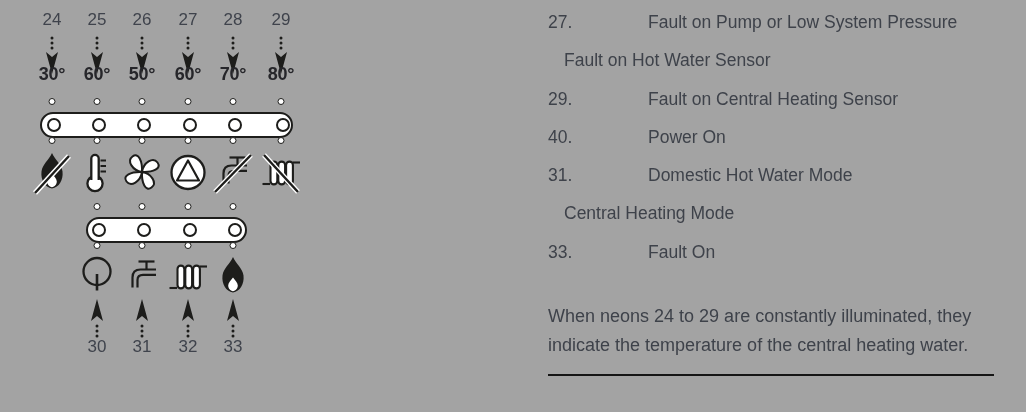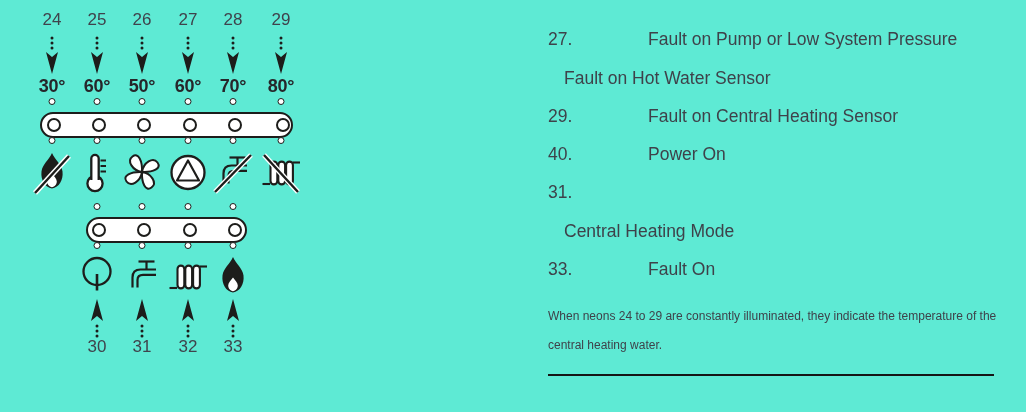--- a/index.html
+++ b/index.html
@@ -1,45 +1,45 @@
 <!DOCTYPE html>
 <html><head>
 <meta charset="utf-8">
 <style>
   html,body{margin:0;padding:0;background:#fff;}
-  .stage{position:relative;width:1026px;height:412px;background:#5eead4;overflow:hidden;
+  .stage{position:relative;width:1026px;height:412px;background:#a3a3a3;overflow:hidden;
          font-family:"Liberation Sans", sans-serif;color:#3e424a;}
   
   .diagram{position:absolute;left:0;top:0;width:520px;height:412px;}
   .colpos{position:absolute;transform:translateX(-50%);}
   .c0{left:52px}.c1{left:97px}.c2{left:142px}.c3{left:188px}.c4{left:233px}.c5{left:281px}
   .num{font-size:17px;color:#3f434c;white-space:nowrap;}
   .r-num-top{top:10px}
   .r-arrow-down{top:35px}
   .temp{font-size:18px;font-weight:700;color:#26262a;white-space:nowrap;letter-spacing:-0.3px;}
-  .r-temp{top:76px}
+  .r-temp{top:64px}
   .dot{width:7px;height:7px;border:1.8px solid #1d1d1b;border-radius:50%;
        box-sizing:border-box;background:#fff;}
   .r-dot-a{top:98px}.r-dot-b{top:137px}.r-dot-c{top:203px}.r-dot-d{top:242px}
   .pill{position:absolute;border:2px solid #1d1d1b;border-radius:14px;background:#fff;box-sizing:border-box;}
   .pill1{left:40px;top:112px;width:253px;height:26px;}
   .pill2{left:86px;top:217px;width:161px;height:26px;}
   .led{position:absolute;top:50%;transform:translate(-50%,-50%);width:14px;height:14px;
        border:2px solid #1d1d1b;border-radius:50%;box-sizing:border-box;background:#fff;}
   .icon{width:40px;height:46px;display:block;}
   .r-icon1{top:150px}.r-icon2{top:254px}
   .arrow{width:14px;height:40px;display:block;}
   .r-arrow-up{top:298px}
   .r-num-bot{top:337px}
   
   .legend{position:absolute;left:548px;top:12px;}
-  .lrow{display:flex;align-items:flex-end;height:38.3px;}
+  .lrow{display:flex;align-items:flex-start;height:38.3px;}
   .lnum{width:84px;font-size:17.5px;color:#3e424a;}
   .llabel{font-size:17.5px;color:#3e424a;white-space:nowrap;margin-left:16px;}
-  .note{position:absolute;left:548px;top:302px;width:458px;font-size:12px;
+  .note{position:absolute;left:548px;top:302px;width:458px;font-size:18px;
         line-height:29px;color:#3e424a;}
   .rule{position:absolute;left:548px;top:374px;width:446px;height:2px;background:#151515;}
   .defs{position:absolute;width:0;height:0;overflow:hidden;}
 </style>
 </head>
 <body>
 
 <div class="stage">
 
   <svg class="defs" aria-hidden="true">
@@ -248,20 +248,21 @@
     <div class="lrow">
       <span class="lnum">29.</span>
       <span class="llabel">Fault on Central Heating Sensor</span>
     </div>
     <div class="lrow">
       <span class="lnum">40.</span>
       <span class="llabel">Power On</span>
     </div>
     <div class="lrow">
       <span class="lnum">31.</span>
+      <span class="llabel">Domestic Hot Water Mode</span>
     </div>
     <div class="lrow">
       <span class="llabel">Central Heating Mode</span>
     </div>
     <div class="lrow">
       <span class="lnum">33.</span>
       <span class="llabel">Fault On</span>
     </div>
   </div>
 

